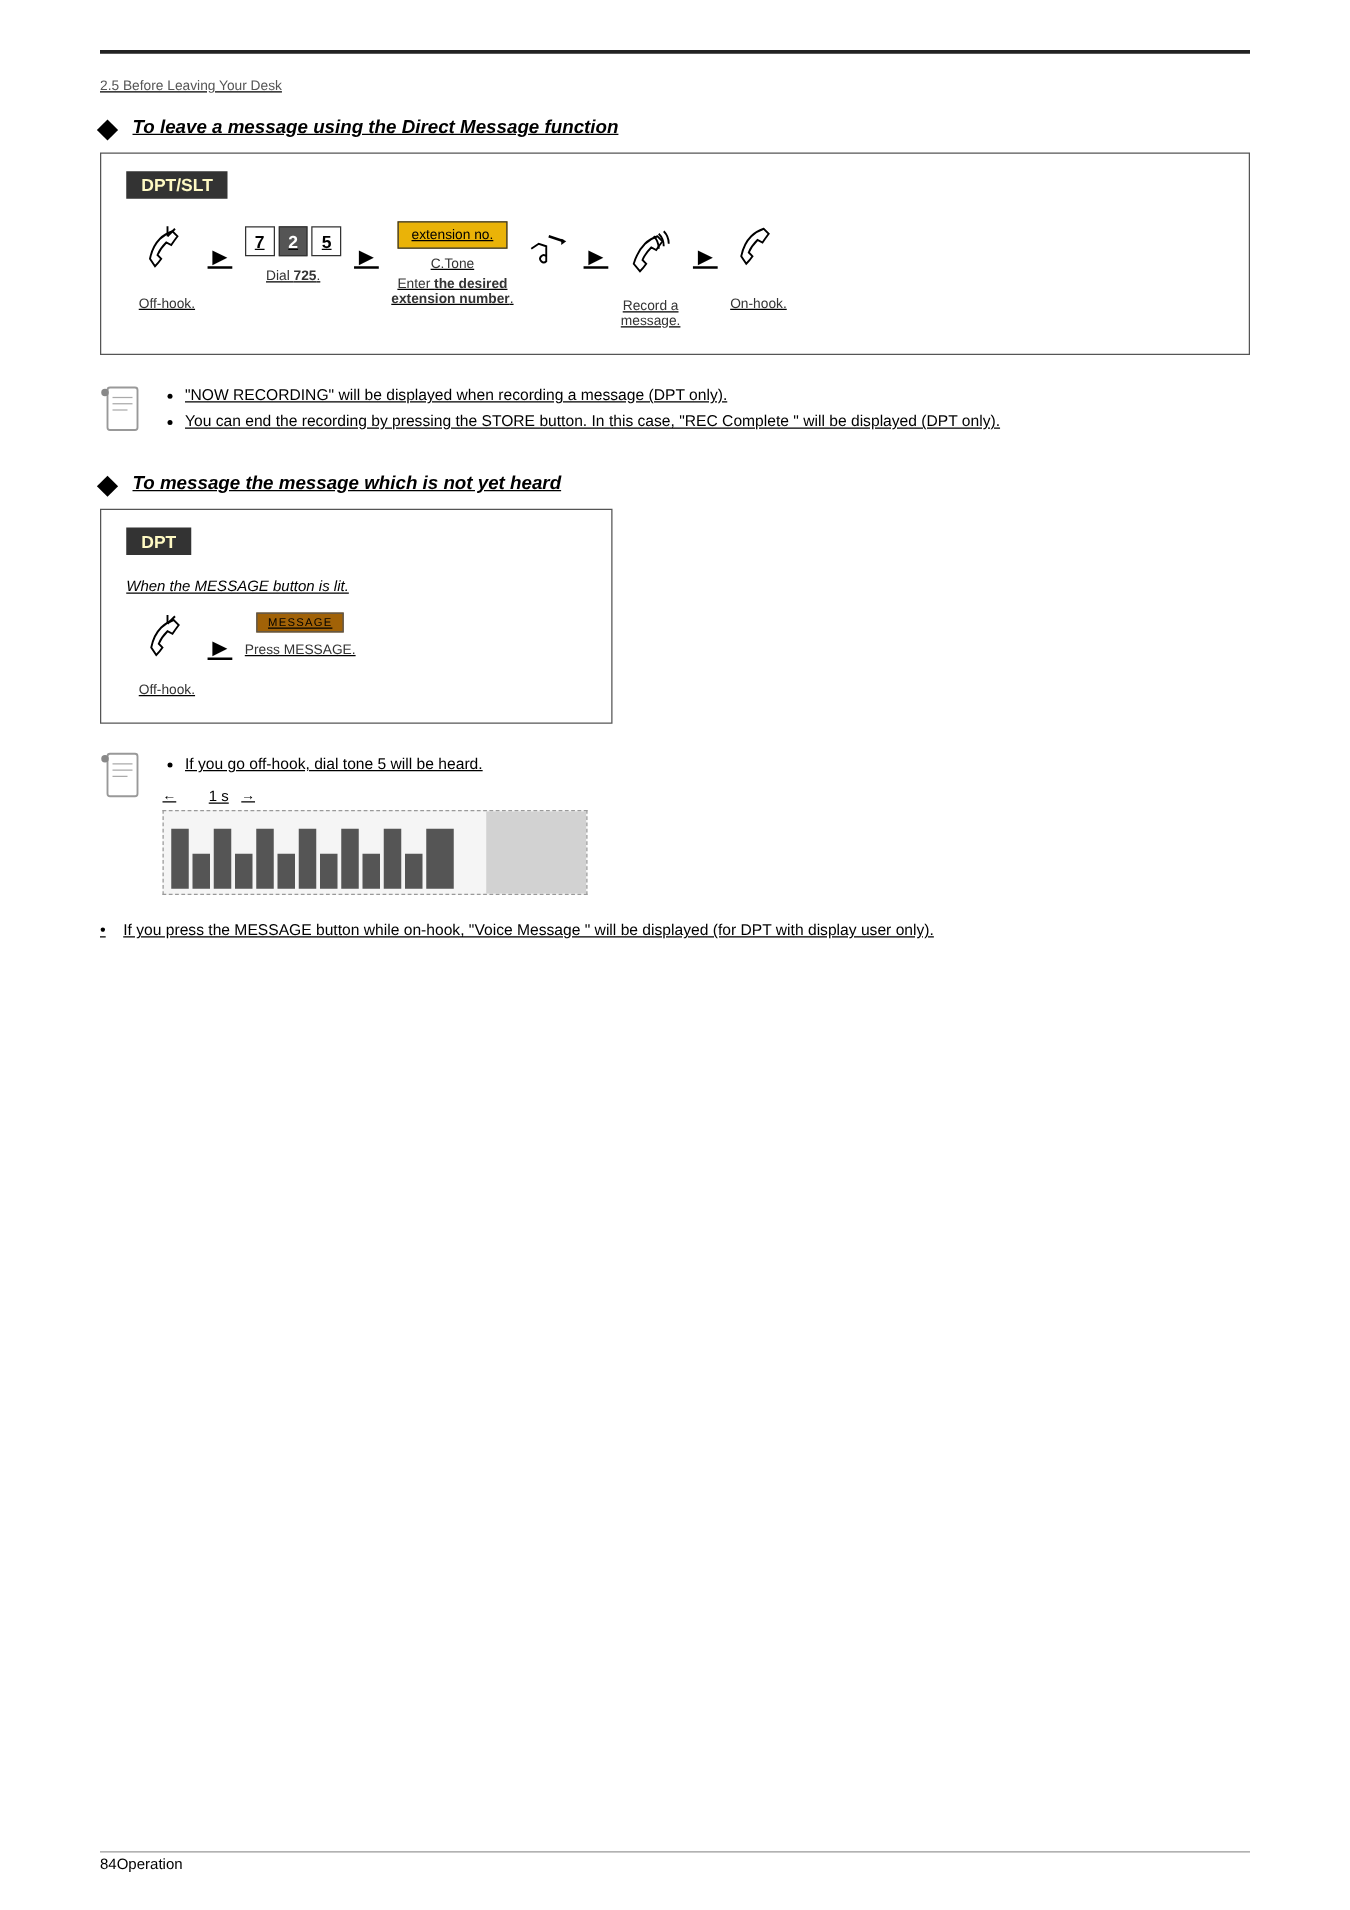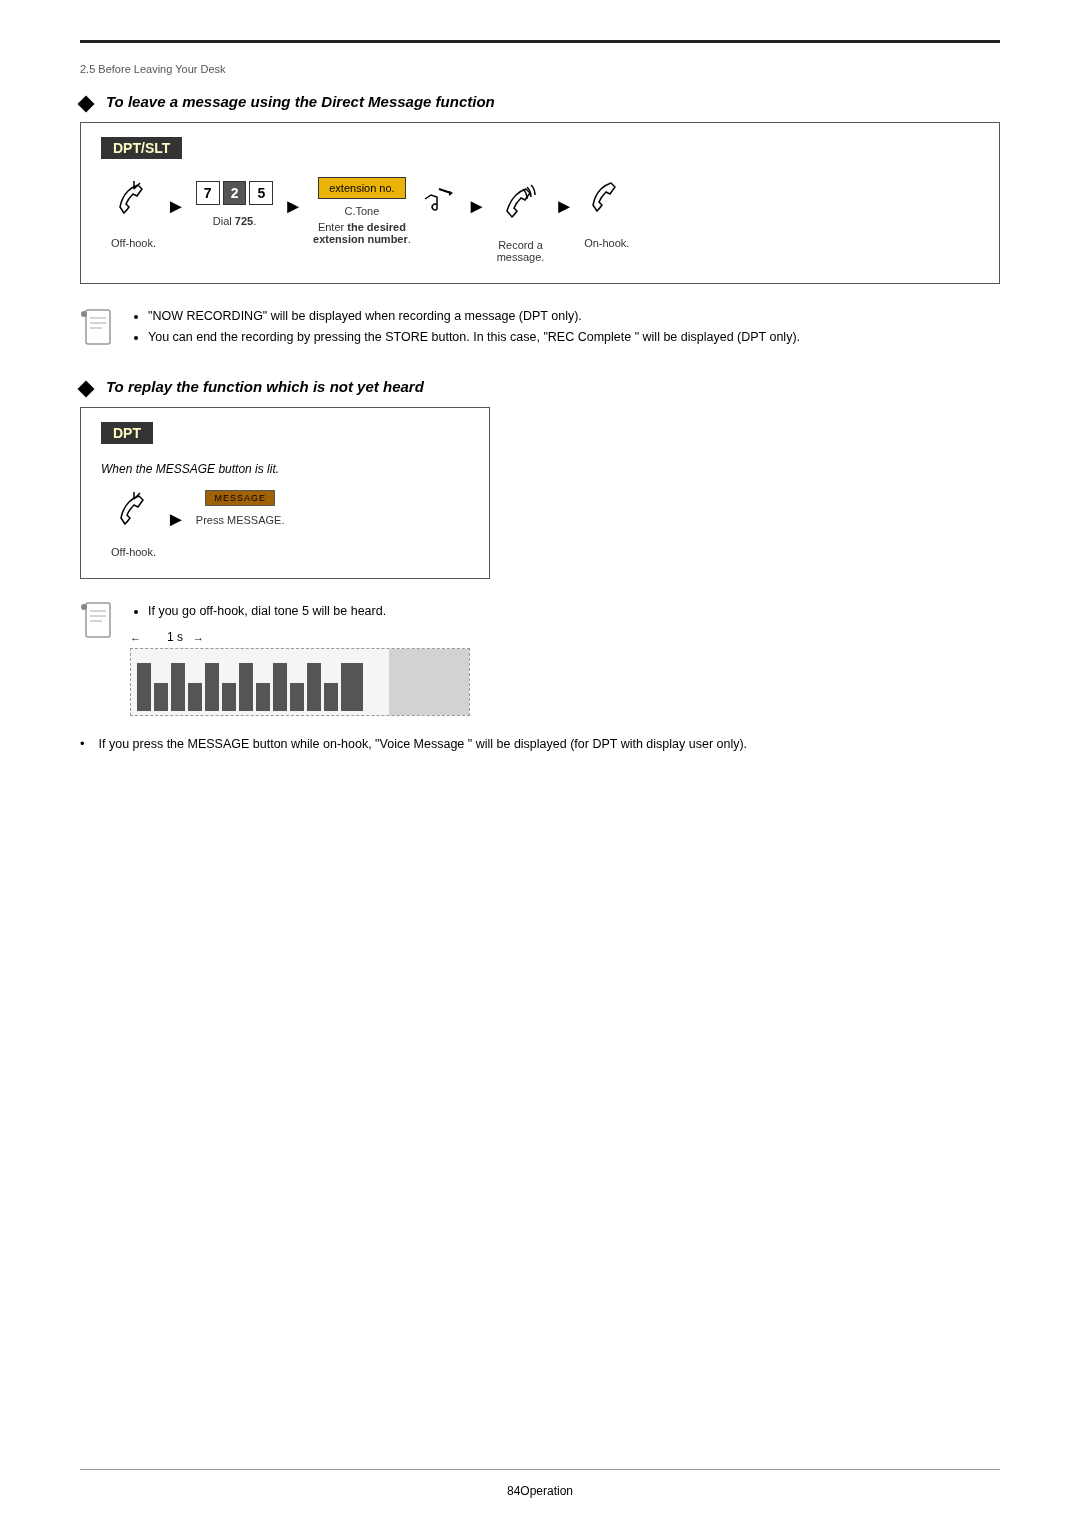--- a/index.html
+++ b/index.html
@@ -8,20 +8,21 @@
       font-family: Arial, Helvetica, sans-serif;
       font-size: 13px;
       color: #000;
       width: 1080px;
       min-height: 1528px;
       position: relative;
     }
 
     .page-container {
       padding: 40px 80px 80px 80px;
+      text-decoration: underline;
     }
 
     .breadcrumb {
       font-size: 11px;
       color: #555;
       margin-bottom: 18px;
     }
 
     .section-title {
       font-size: 15px;
@@ -270,23 +271,23 @@
       align-items: flex-start;
     }
 
     
     .page-footer {
       position: absolute;
       bottom: 30px;
       left: 80px;
       right: 80px;
       display: flex;
-      justify-content: center;
+      justify-content: flex-start;
       border-top: 1px solid #999;
-      padding-top: 14px;
+      padding-top: 2px;
       font-size: 12px;
     }
 
     
     .top-section-rule {
       border: none;
       border-top: 3px solid #222;
       margin-bottom: 20px;
     }
   </style>
@@ -407,21 +408,21 @@
     <div class="note-text">
       <ul>
         <li>"NOW RECORDING" will be displayed when recording a message (DPT only).</li>
         <li>You can end the recording by pressing the STORE button. In this case, "REC Complete " will be displayed (DPT only).</li>
       </ul>
     </div>
   </div>
 
   <div class="section-title">
     <span class="diamond"></span>
-    <em>To replay the function which is not yet heard</em>
+    <em>To message the message which is not yet heard</em>
   </div>
 
   <div class="dpt-box2">
     <div class="dpt-box-header">DPT</div>
     <div class="when-text">When the MESSAGE button is lit.</div>
 
     <div class="dpt-steps2">
 
       <div class="step-item">
         <div class="step-icon">

